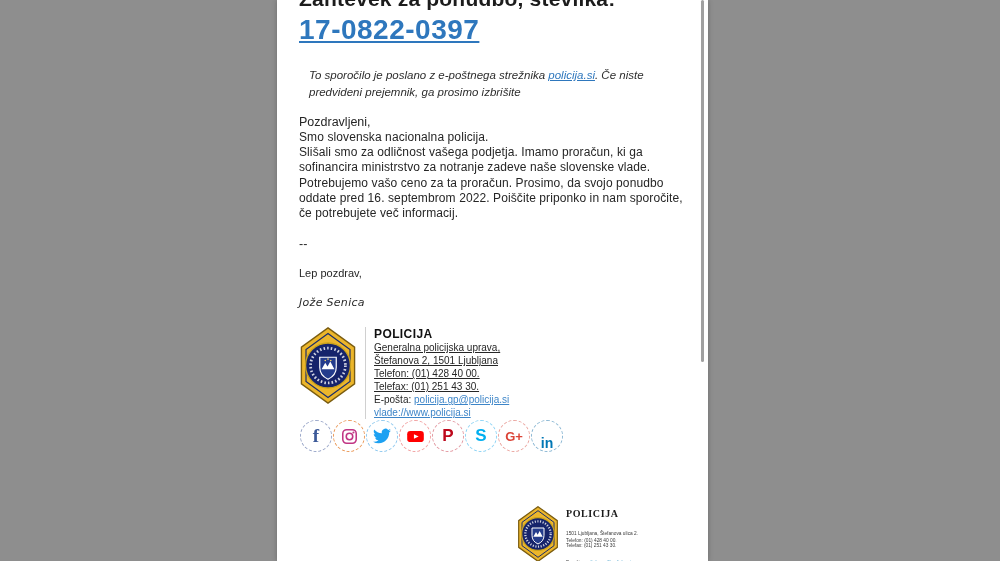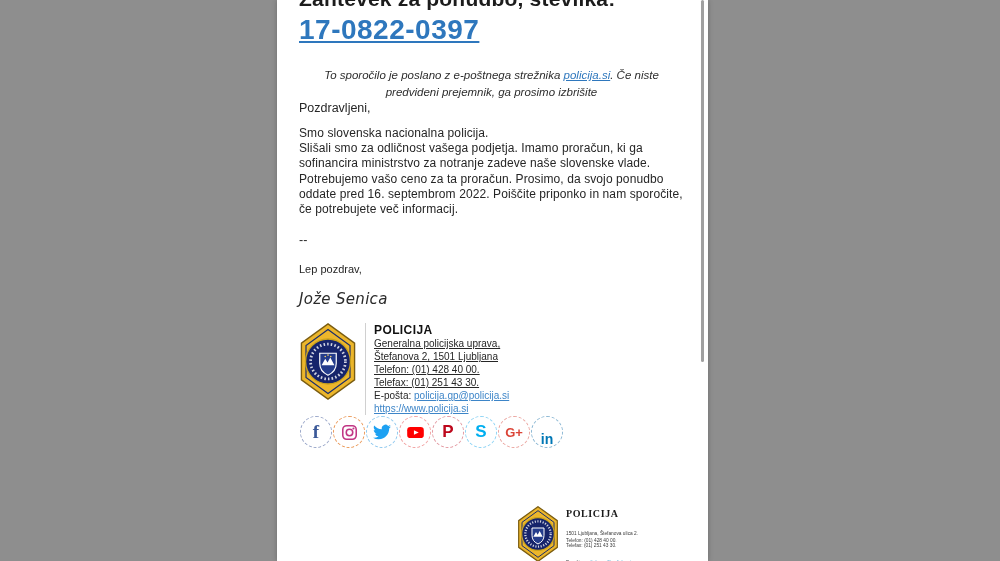--- a/index.html
+++ b/index.html
@@ -19,34 +19,34 @@
   .subject {
     font-size:21px; font-weight:700; color:#1c1c1c; line-height:23px;
     margin-top:-13px; letter-spacing:.2px; white-space:nowrap;
   }
   .ref-link {
     display:inline-block; margin-top:5px; font-size:28px; font-weight:700;
     color:#2e77bd; text-decoration:underline; line-height:30px; letter-spacing:.5px;
     cursor:pointer;
   }
   .disclaimer {
-    margin-top:22px; text-align:center; font-style:italic;
+    margin-top:22px; font-style:italic;
     font-size:11.5px; line-height:16.5px; color:#2d2d2d; padding:0 10px;
   }
   .inline-link { color:#2e77bd; text-decoration:underline; font-style:italic; cursor:pointer; }
 
-  .greeting { font-size:12.5px; color:#262626; line-height:16px; }
+  .greeting { margin-top:14px; font-size:12.5px; color:#262626; line-height:16px; }
   .body-text {
-    margin-top:10px; font-size:12px; line-height:15.2px; color:#262626;
+    font-size:12px; line-height:15.2px; color:#262626;
     white-space:pre; letter-spacing:.1px;
   }
   .sig-sep { margin-top:16px; font-size:12.5px; color:#262626; line-height:15px; }
   .closing { margin-top:13px; font-size:11px; color:#262626; line-height:16px; }
   .sender {
-    margin-top:13px; font-size:15px; font-style:italic; color:#2b2b2b;
+    margin-top:13px; font-size:11px; font-style:italic; color:#2b2b2b;
     font-family:"DejaVu Sans", sans-serif; line-height:18px; letter-spacing:.3px;
   }
 
   .sig-block { margin-top:15px; display:flex; align-items:flex-start; }
   .badge-svg { flex:0 0 auto; }
   .sig-text {
     margin-left:8px; padding-left:8px; border-left:1px solid #d0d0d0;
     font-size:10px; line-height:13px; color:#262626;
   }
   .sig-org { font-size:12px; font-weight:700; color:#111; letter-spacing:.4px; line-height:14px; }
@@ -125,21 +125,21 @@
           <circle cx="30" cy="35" r="0.9" fill="#f3d26a"></circle>
           <circle cx="33" cy="36.5" r="0.9" fill="#f3d26a"></circle>
         </svg>
         <div class="sig-text">
           <div class="sig-org">POLICIJA</div>
           <div class="sig-lines">Generalna policijska uprava,
 Štefanova 2, 1501 Ljubljana
 Telefon: (01) 428 40 00.
 Telefax: (01) 251 43 30.</div>
           <div><span>E-pošta: </span><a class="sig-link">policija.gp@policija.si</a></div>
-          <a class="sig-link">https://www.policija.si</a>
+          <a class="sig-link">vlade://www.policija.si</a>
         </div>
       </div>
 
       <div class="social-row">
         <span class="s-ic s-fb">
             <span>f</span>
           </span>
         <span class="s-ic s-ig">
           <svg width="17" height="17" viewBox="0 0 24 24">
             <rect x="2.5" y="2.5" width="19" height="19" rx="5.5" fill="none" stroke="#c13584" stroke-width="2.2"></rect>

